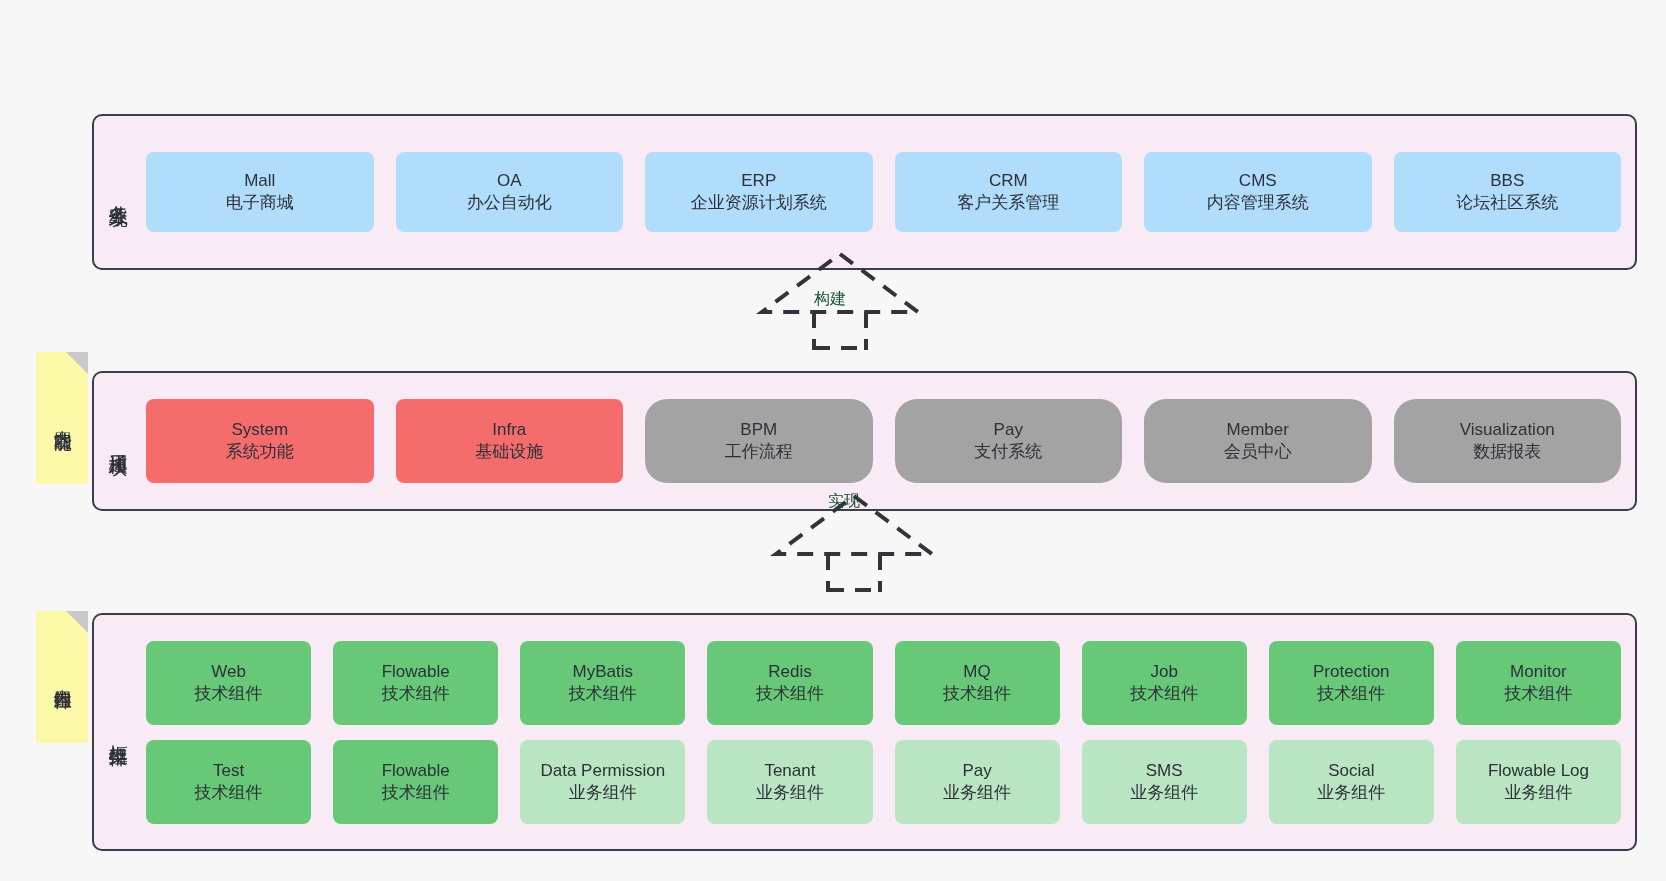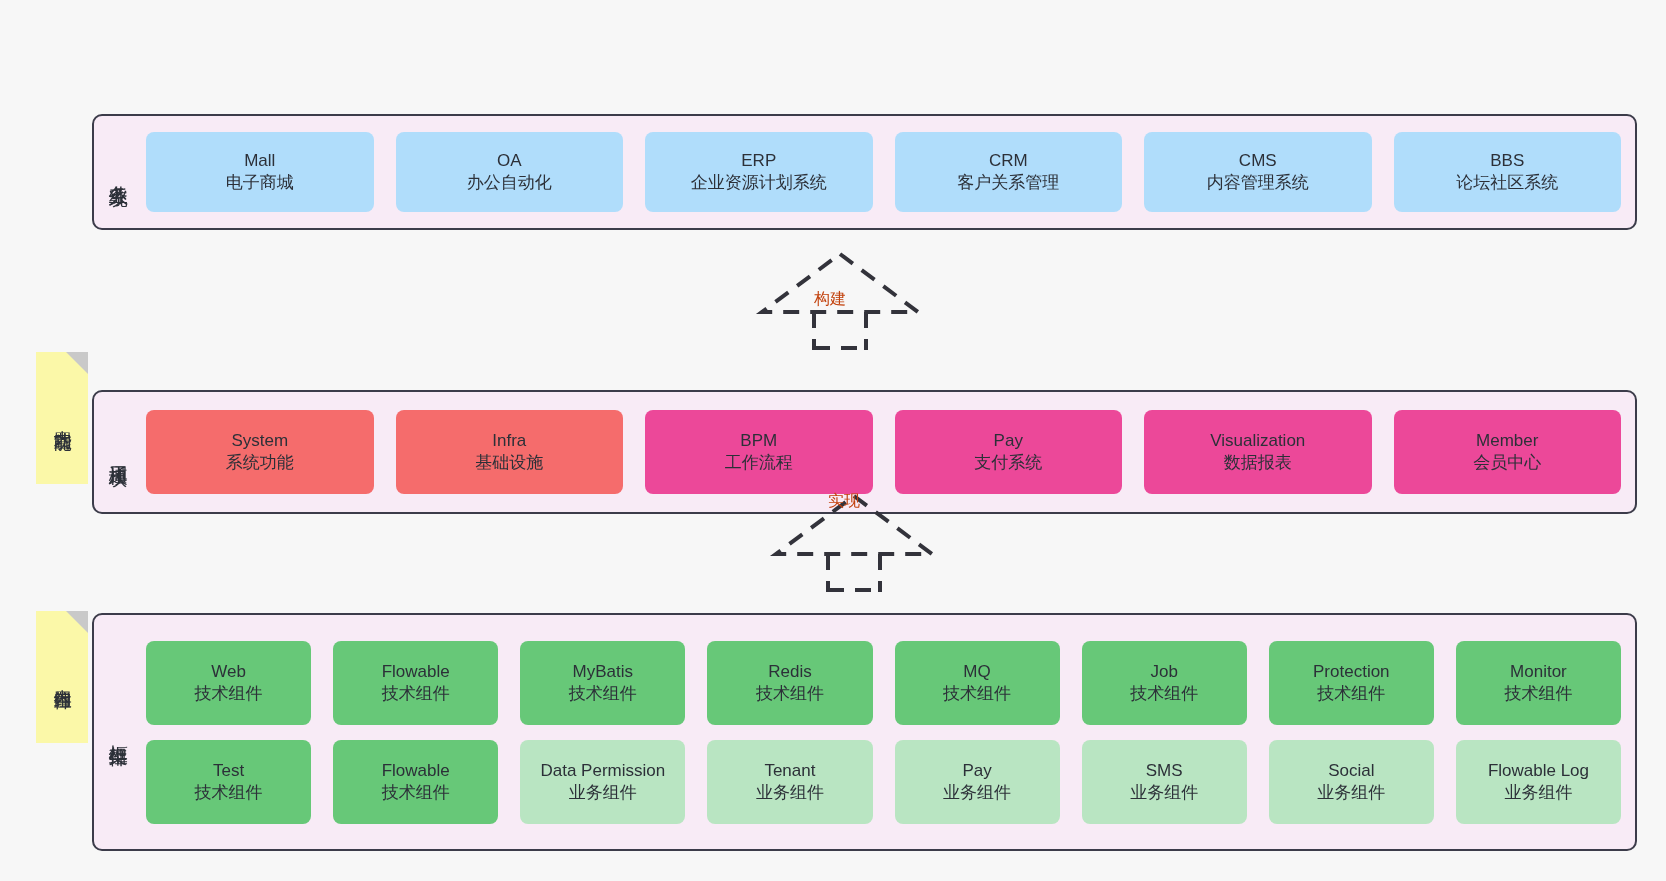--- a/index.html
+++ b/index.html
@@ -24,22 +24,22 @@
   
   .layer {
     position: absolute;
     box-sizing: border-box;
     background: #f8ebf6;
     border: 2px solid #3c3c4a;
     border-radius: 10px;
     display: flex;
     align-items: stretch;
   }
-  .layer-l1 { left: 92px;  top: 114px; width: 1545px; height: 116px; }
-  .layer-l2 { left: 92px;  top: 390px; width: 1545px; height: 124px; }
+  .layer-l1 { left: 92px;  top: 114px; width: 1545px; height: 156px; }
+  .layer-l2 { left: 92px;  top: 371px; width: 1545px; height: 140px; }
   .layer-l3 { left: 92px;  top: 613px; width: 1545px; height: 238px; }
 
   
   .layer-title {
     width: 48px;
     flex: 0 0 48px;
     display: flex;
     align-items: center;
     justify-content: center;
     font-size: 19px;
@@ -82,21 +82,21 @@
   }
   .cell .en { display: block; }
   .cell .cn { display: block; }
 
   .h-biz { height: 80px; }
   .h-mod { height: 84px; }
   .h-fw  { height: 84px; }
 
   .c-blue        { background: #b0ddfb; }
   .c-red         { background: #f56c6c; }
-  .c-pink        { background: #ec4899; }
+  .c-pink        { background: #a3a3a3; border-radius: 22px; }
   .c-green       { background: #67c878; }
   .c-green-light { background: #b9e5c2; text-align: center; }
 
   
   .sticky {
     position: absolute;
     width: 52px;
     background: #fbf8a8;
     color: #2c3038;
     font-size: 18px;
@@ -122,21 +122,21 @@
   .sticky-comp { left: 36px;  top: 611px; height: 132px; }
 
   
   .connector {
     position: absolute;
     pointer-events: none;
   }
   .connector-label {
     position: absolute;
     font-size: 16px;
-    color: #c2410c;
+    color: #14532d;
     background: transparent;
     user-select: none;
     white-space: nowrap;
   }
   .conn-build { left: 752px; top: 250px; width: 176px; height: 100px; }
   .conn-impl  { left: 766px; top: 492px; width: 176px; height: 100px; }
   .lbl-build  { left: 814px; top: 289px; }
   .lbl-impl   { left: 828px; top: 491px; }
 </style>
 </head>
@@ -203,26 +203,26 @@
         </div>
         <div class="cell c-pink h-mod">
           <span class="en">BPM</span>
           <span class="cn">工作流程</span>
         </div>
         <div class="cell c-pink h-mod">
           <span class="en">Pay</span>
           <span class="cn">支付系统</span>
         </div>
         <div class="cell c-pink h-mod">
+          <span class="en">Member</span>
+          <span class="cn">会员中心</span>
+        </div>
+        <div class="cell c-pink h-mod">
           <span class="en">Visualization</span>
           <span class="cn">数据报表</span>
-        </div>
-        <div class="cell c-pink h-mod">
-          <span class="en">Member</span>
-          <span class="cn">会员中心</span>
         </div>
       </div>
     </div>
   </div>
 
   <div class="connector conn-impl">
     <svg width="176" height="100" viewBox="0 0 176 100">
       <path d="M88 4 L166 62 L10 62 Z" fill="none" stroke="#33333b" stroke-width="4" stroke-dasharray="16 11" stroke-linecap="butt"></path>
       <path d="M62 62 L62 100 M114 62 L114 100 M62 98 L114 98" fill="none" stroke="#33333b" stroke-width="4" stroke-dasharray="16 11"></path>
     </svg>

